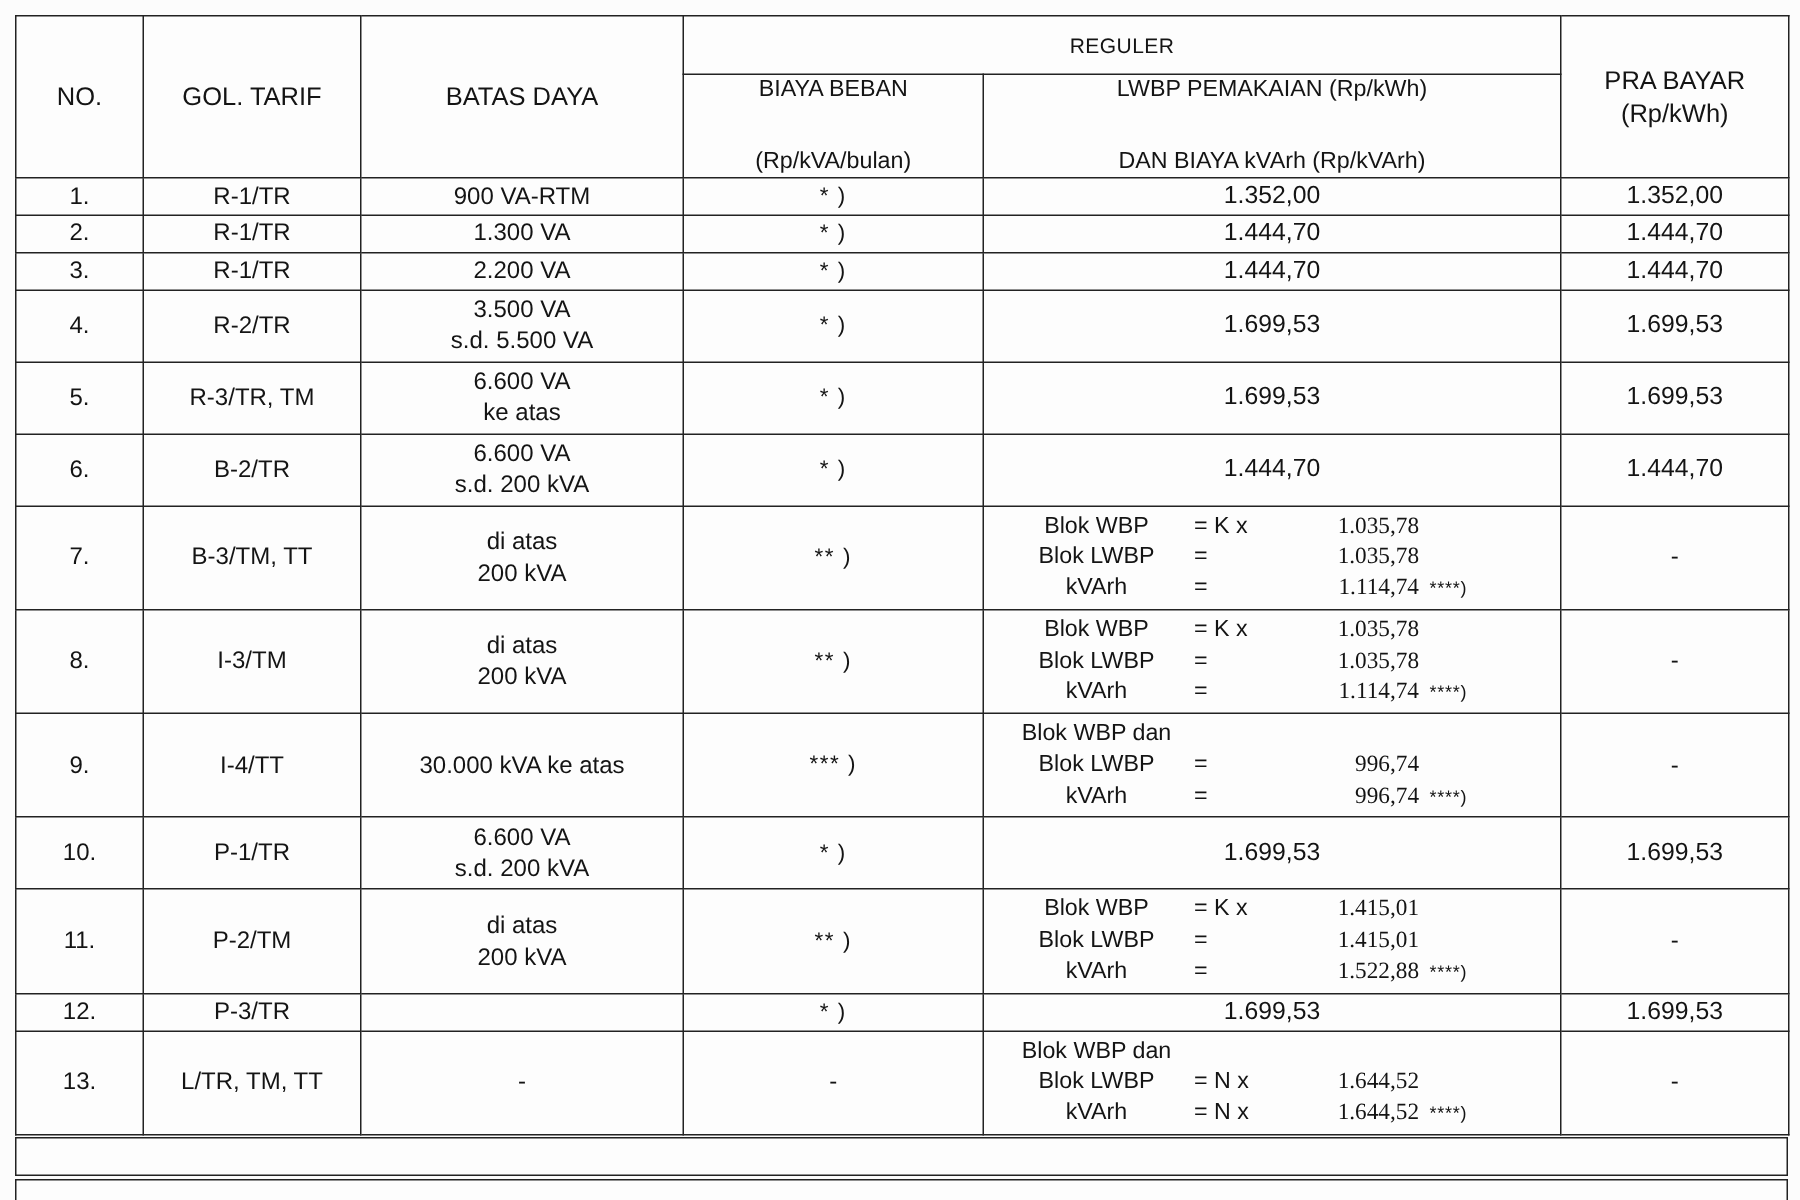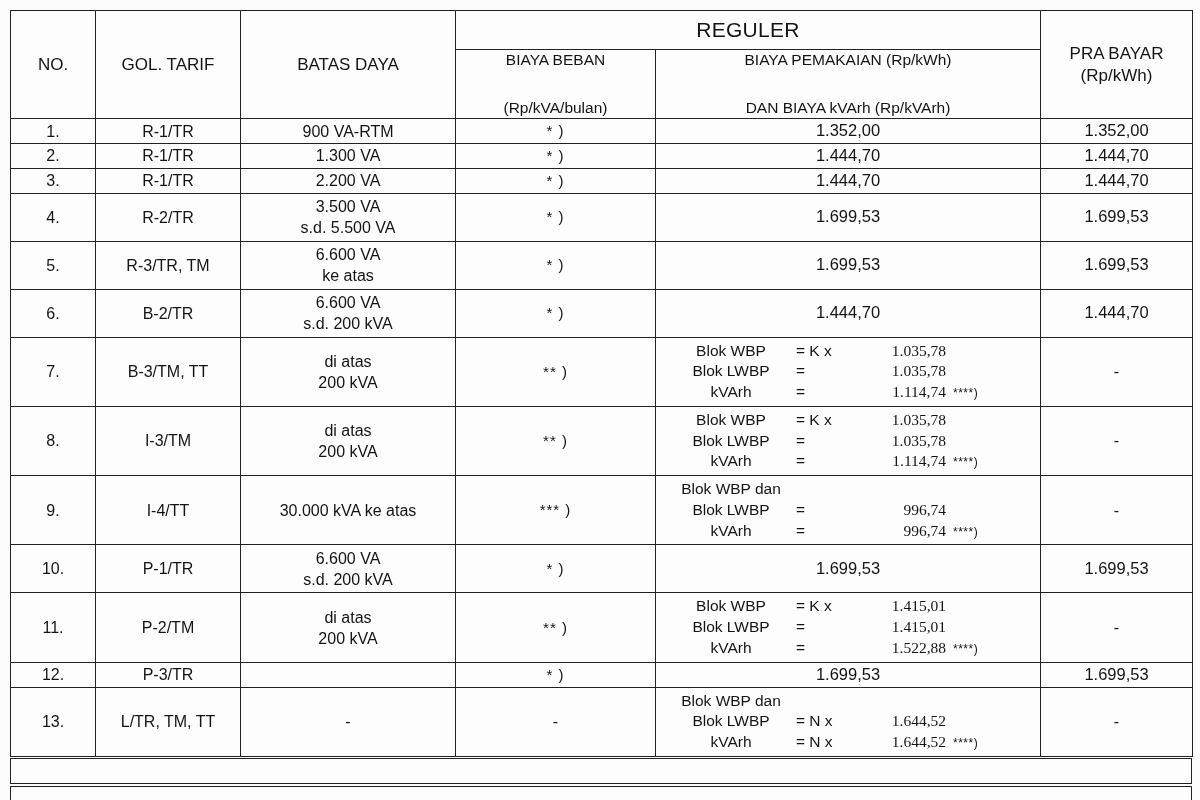--- a/index.html
+++ b/index.html
@@ -44,21 +44,21 @@
   
   col.c-no     { width: 85px;  }
   col.c-gol    { width: 145px; }
   col.c-batas  { width: 215px; }
   col.c-beban  { width: 200px; }
   col.c-pemak  { width: 385px; }
   col.c-pra    { width: 152px; }
 
   
   .hdr-reguler {
-    font-size: 21px;
+    font-size: 14px;
     letter-spacing: .3px;
     height: 38px;
     line-height: 38px;
   }
   .hdr-main {
     font-size: 17px;
     line-height: 1.25;
     padding: 4px 2px;
   }
   .hdr-sub {
@@ -141,21 +141,21 @@
           <span class="l1">PRA BAYAR</span>
           <span class="l2">(Rp/kWh)</span>
         </td>
       </tr>
       <tr>
         <td class="hdr-sub">
           <span class="l1">BIAYA BEBAN</span>
           <span class="l2">(Rp/kVA/bulan)</span>
         </td>
         <td class="hdr-sub">
-          <span class="l1">BIAYA PEMAKAIAN (Rp/kWh)</span>
+          <span class="l1">LWBP PEMAKAIAN (Rp/kWh)</span>
           <span class="l2">DAN  BIAYA kVArh (Rp/kVArh)</span>
         </td>
       </tr>
     </thead>
     <tbody id="tariff-body">
         <tr class="r-short" style="height: 22px;">
           <td class="cell ">1.</td>
           <td class="cell ">R-1/TR</td>
           <td class="cell">
             <span class="ln">900 VA-RTM</span>

